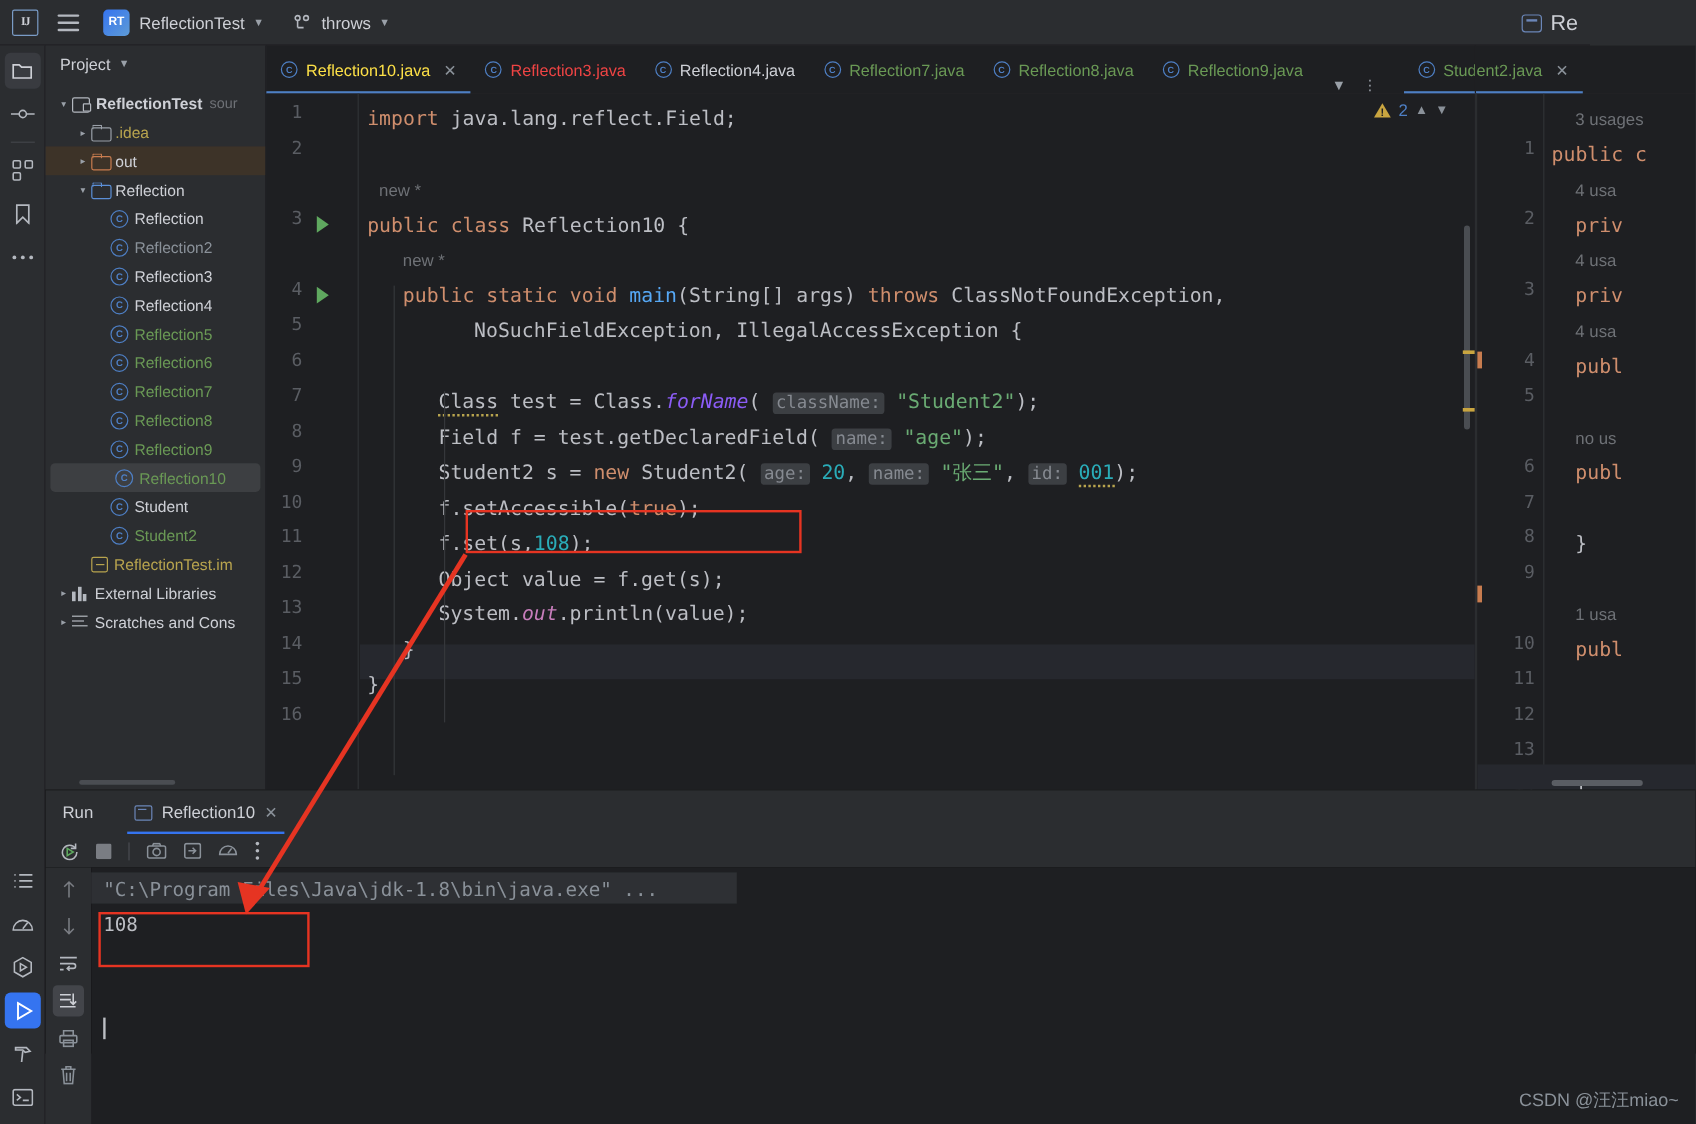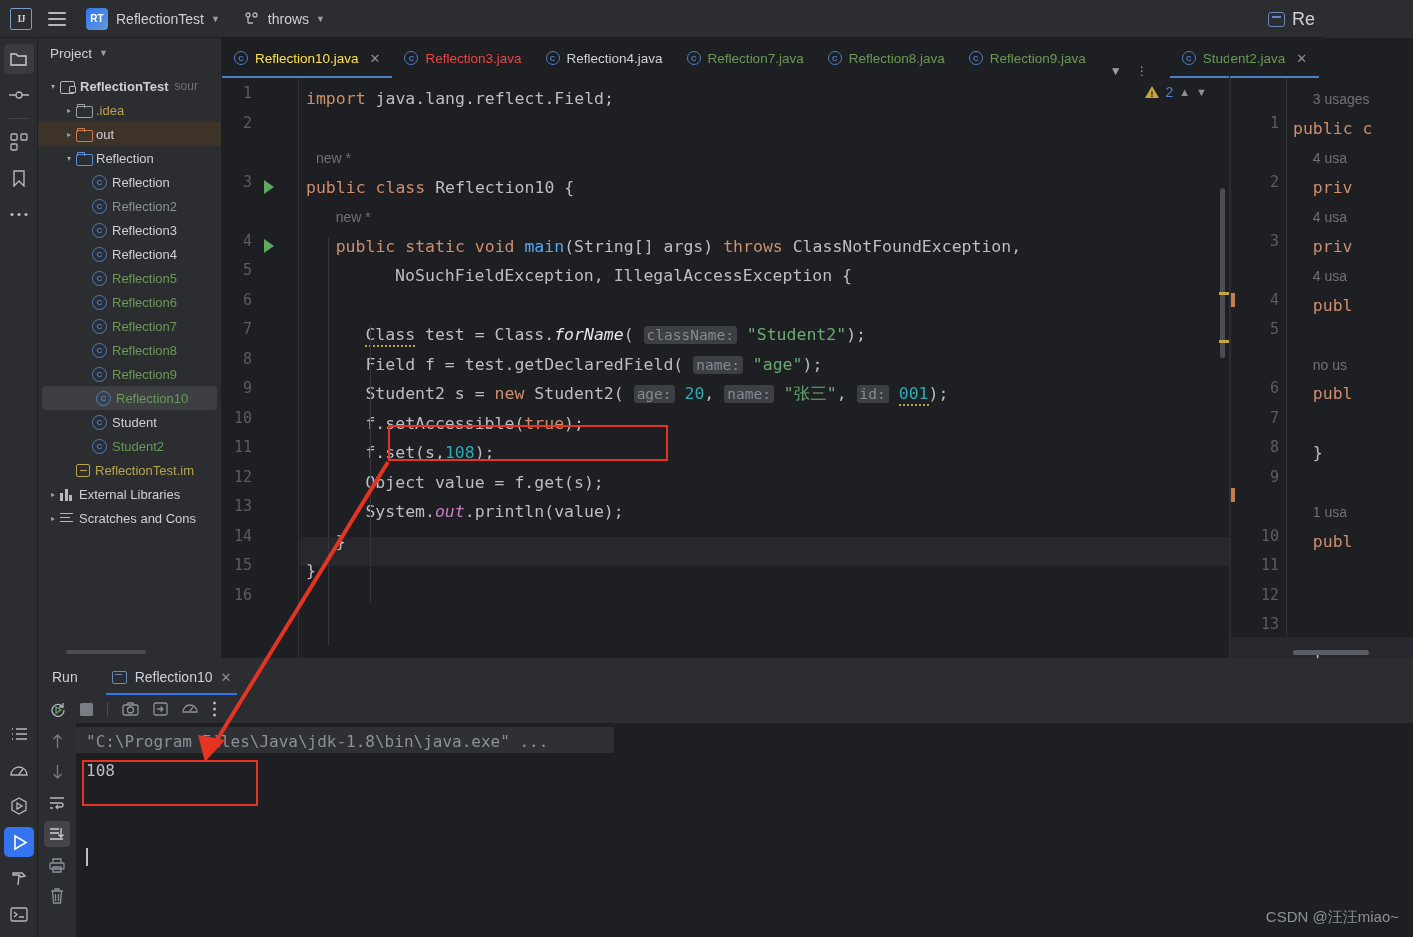--- a/index.html
+++ b/index.html
@@ -118,21 +118,21 @@
   .runarrow{ position:absolute; left:42px; width:0;height:0;border-left:9px solid transparent;}
   .gut-line{ position:absolute; left:76px; top:0; width:1px; height:580px; background:#303236; }
   .code{
     position:absolute; left:84px; top:0; width:923px; height:580px;
     font-family:"DejaVu Sans Mono", monospace; font-size:16.5px; line-height:29.5px;
     color:#bcbec4; white-space:pre;
   }
   .ln{ position:absolute; left:0; white-space:pre; }
   .caretline{ position:absolute; left:78px; width:929px; height:29px; background:#26282e; }
   .kw{ color:#cf8e6d; } .str{ color:#6aab73; } .num{ color:#2aacb8; }
-  .fn{ color:#56a8f5; } .ital{ font-style:italic; color:#e5e5e5; }
+  .fn{ color:#56a8f5; } .ital{ font-style:italic; color:#8b5cf6; }
   .static-ital{ font-style:italic; color:#c77dbb; }
   .hint{ background:#3c3f43; color:#868a91; border-radius:3px; padding:1px 3px; font-size:14.5px; }
   .inlay{ color:#6e7176; font-size:14px; font-family:"Liberation Sans",sans-serif; }
   .wavy{ border-bottom:2px dotted #b8a44e; padding-bottom:1px; }
   .indentline{ position:absolute; width:1px; background:#35373b; }
 
   .warnbox{ position:absolute; right:22px; top:6px; display:flex; align-items:center; gap:6px; font-size:14px;}
   .warn-t{ width:0;height:0;border-left:7px solid transparent;border-right:7px solid transparent;border-bottom:12px solid #c9a540;position:relative;}
   .warn-t:after{content:"!";position:absolute;left:-2px;top:3px;color:#1e1f22;font-size:9px;font-weight:bold;}
   .warn-n{ color:#4e7fc4; }

